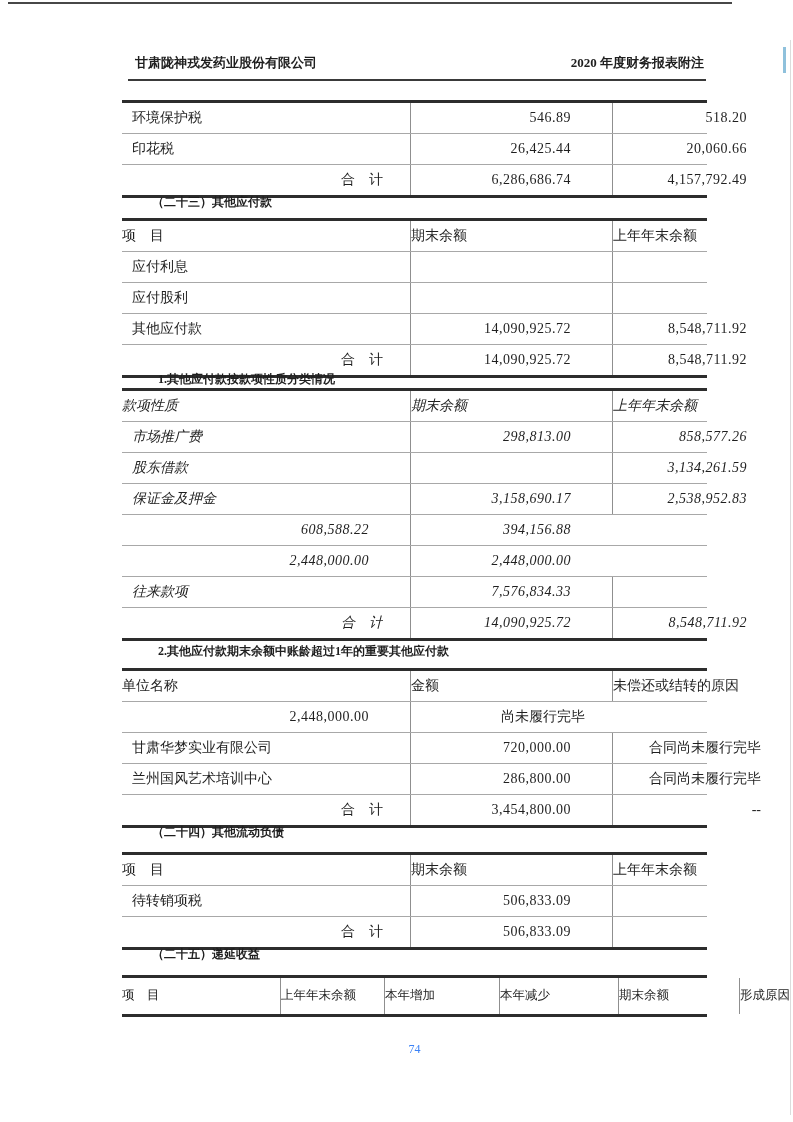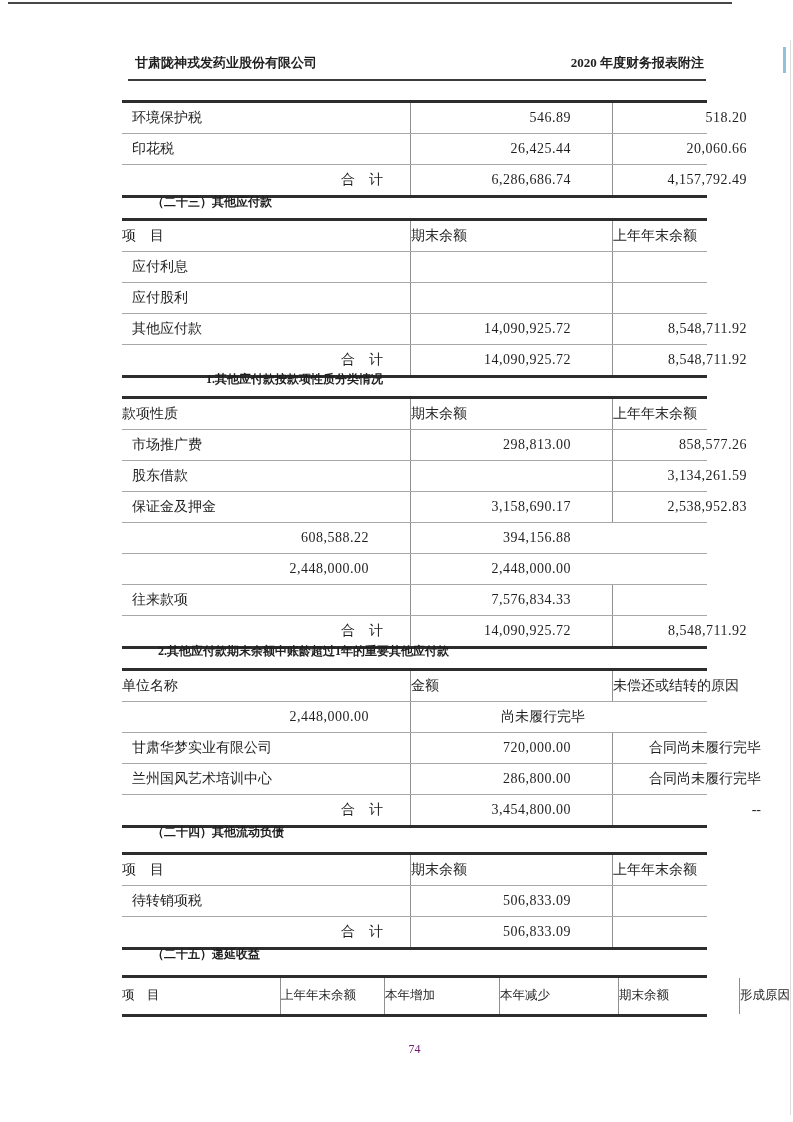--- a/index.html
+++ b/index.html
@@ -29,21 +29,21 @@
   .cell + .cell{border-left:1px solid #8f8f8f;}
   .lab{text-align:left;padding-left:10px;}
   .num{text-align:right;padding-right:14px;letter-spacing:0.5px;}
   .ctr{text-align:right;}
   .hdr .cell{}
   
   .sec{position:absolute;font-size:12px;font-weight:700;white-space:nowrap;}
   .sec.paren{left:152px;}
   .sec.numbered{left:158px;}
   
-  .page-num{position:absolute;left:122px;top:1042px;width:585px;text-align:center;font-size:12px;color:#701a75;}
+  .page-num{position:absolute;left:122px;top:1042px;width:585px;text-align:center;font-size:12px;color:#3b82f6;}
 </style>
 </head>
 <body>
 
 <div class="page">
 
   <div class="artifact-top"></div>
   <div class="artifact-blue"></div>
   <div class="artifact-right-edge"></div>
 
@@ -93,23 +93,23 @@
       <div class="cell num">14,090,925.72</div>
       <div class="cell num">8,548,711.92</div>
     </div>
     <div class="row">
       <div class="cell ctr">合　计</div>
       <div class="cell num">14,090,925.72</div>
       <div class="cell num">8,548,711.92</div>
     </div>
   </div>
 
-  <div class="sec numbered" style="top:371px;margin-left:48px;">1.其他应付款按款项性质分类情况</div>
-
-  <div class="tbl t3" style="top:396px;">
+  <div class="sec numbered" style="top:371px;">1.其他应付款按款项性质分类情况</div>
+
+  <div class="tbl t3" style="top:388px;font-style:italic;">
     <div class="row hdr">
       <div class="cell">款项性质</div>
       <div class="cell">期末余额</div>
       <div class="cell">上年年末余额</div>
     </div>
     <div class="row">
       <div class="cell lab">市场推广费</div>
       <div class="cell num">298,813.00</div>
       <div class="cell num">858,577.26</div>
     </div>

